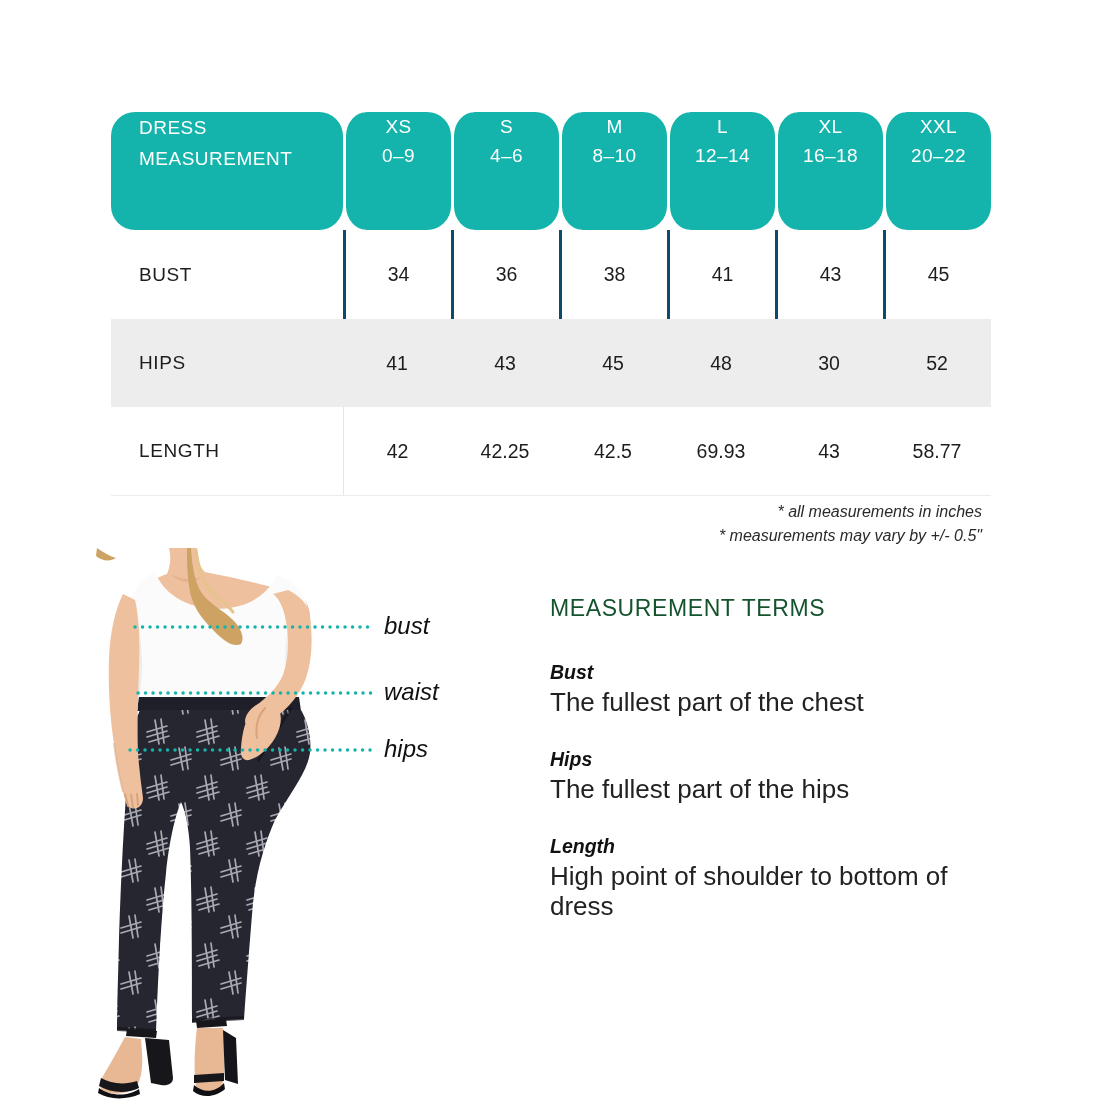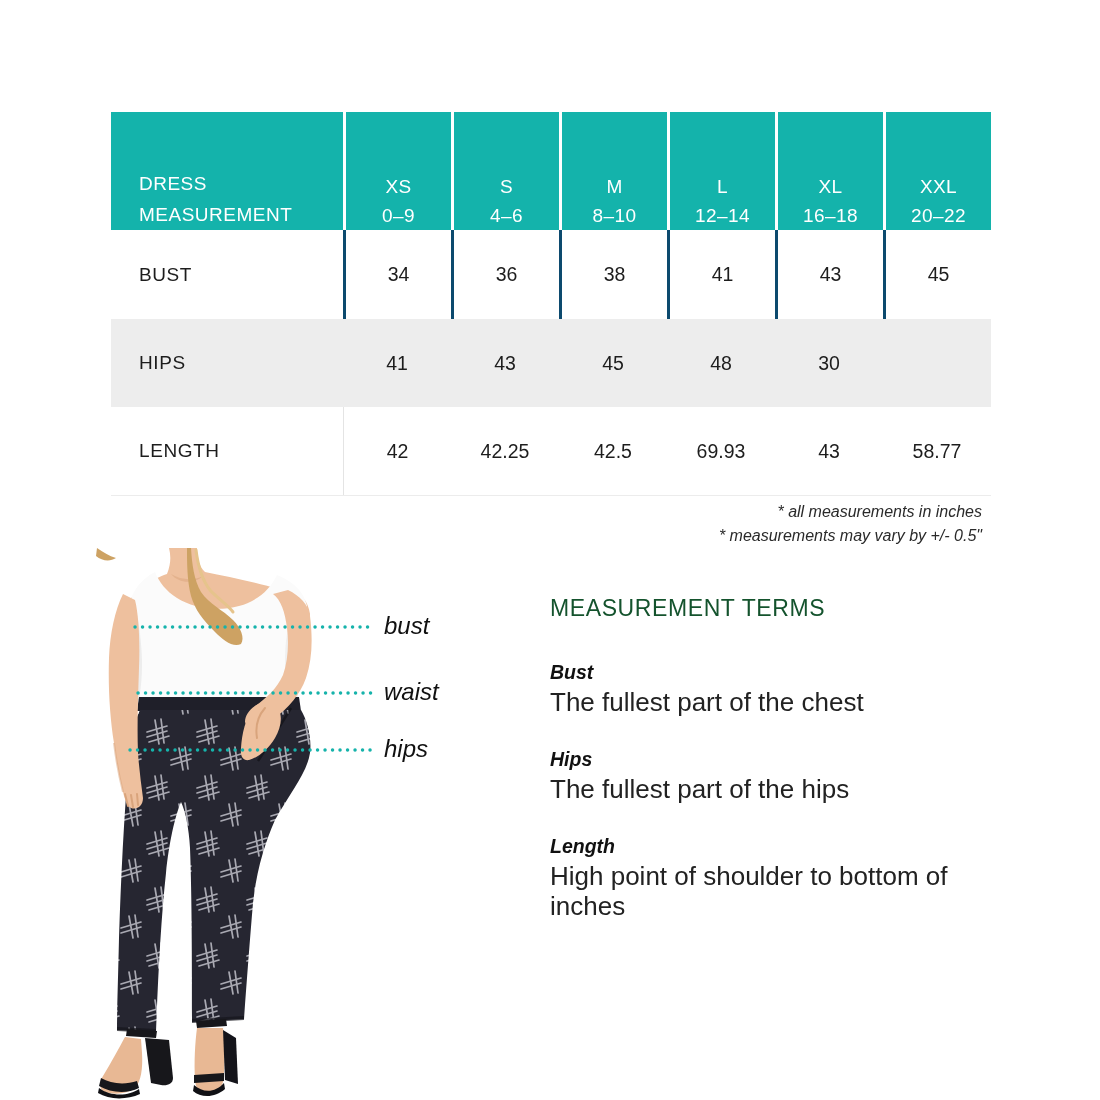--- a/index.html
+++ b/index.html
@@ -4,22 +4,22 @@
 <style>
   html,body{margin:0;padding:0;background:#ffffff;}
   .page{position:relative;width:1100px;height:1100px;background:#ffffff;overflow:hidden;
         font-family:"Liberation Sans", sans-serif;color:#1e1e1e;}
 
   
   .chart{position:absolute;left:111px;top:112px;width:880px;}
   .trow{display:grid;grid-template-columns:232px repeat(6,1fr);}
   .hrow{height:118px;}
   .hcell{background:#14b3ab;color:#ffffff;display:flex;flex-direction:column;
-         align-items:center;justify-content:flex-end;font-size:19px;letter-spacing:0.4px;
-         line-height:29px;}
+         align-items:center;justify-content:flex-start;font-size:19px;letter-spacing:0.4px;
+         line-height:29px;border-radius:24px;}
   .hcell + .hcell{border-left:3px solid #ffffff;}
   .hcell.corner{align-items:flex-start;}
   .hcell.corner span{display:block;width:185px;margin-left:28px;line-height:31px;letter-spacing:0.5px;}
 
   .brow{height:88px;}
   .brow.first{height:89px;}
   .cell{display:flex;align-items:center;justify-content:center;font-size:19.5px;color:#1d1d1d;}
   .cell.lab{justify-content:flex-start;padding-left:28px;letter-spacing:0.6px;font-size:19px;}
   .row-bust .cell.val{border-left:3px solid #0c4a6e;}
   .row-length .cell.val.firstcol{border-left:1px solid #e4e4e4;}
@@ -92,20 +92,21 @@
       <div class="cell val">45</div>
     </div>
 
     <div class="trow brow row-hips">
       <div class="cell lab">HIPS</div>
       <div class="cell val">41</div>
       <div class="cell val">43</div>
       <div class="cell val">45</div>
       <div class="cell val">48</div>
       <div class="cell val">30</div>
+      <div class="cell val">52</div>
     </div>
 
     <div class="trow brow row-length">
       <div class="cell lab">LENGTH</div>
       <div class="cell val firstcol">42</div>
       <div class="cell val">42.25</div>
       <div class="cell val">42.5</div>
       <div class="cell val">69.93</div>
       <div class="cell val">43</div>
       <div class="cell val">58.77</div>
@@ -206,17 +207,17 @@
     <div class="term-item">
       <div class="term-name">Bust</div>
       <div class="term-def">The fullest part of the chest</div>
     </div>
     <div class="term-item">
       <div class="term-name">Hips</div>
       <div class="term-def">The fullest part of the hips</div>
     </div>
     <div class="term-item">
       <div class="term-name">Length</div>
-      <div class="term-def">High point of shoulder to bottom of inches</div>
+      <div class="term-def">High point of shoulder to bottom of dress</div>
     </div>
   </div>
 
 </div>
 
 </body></html>

